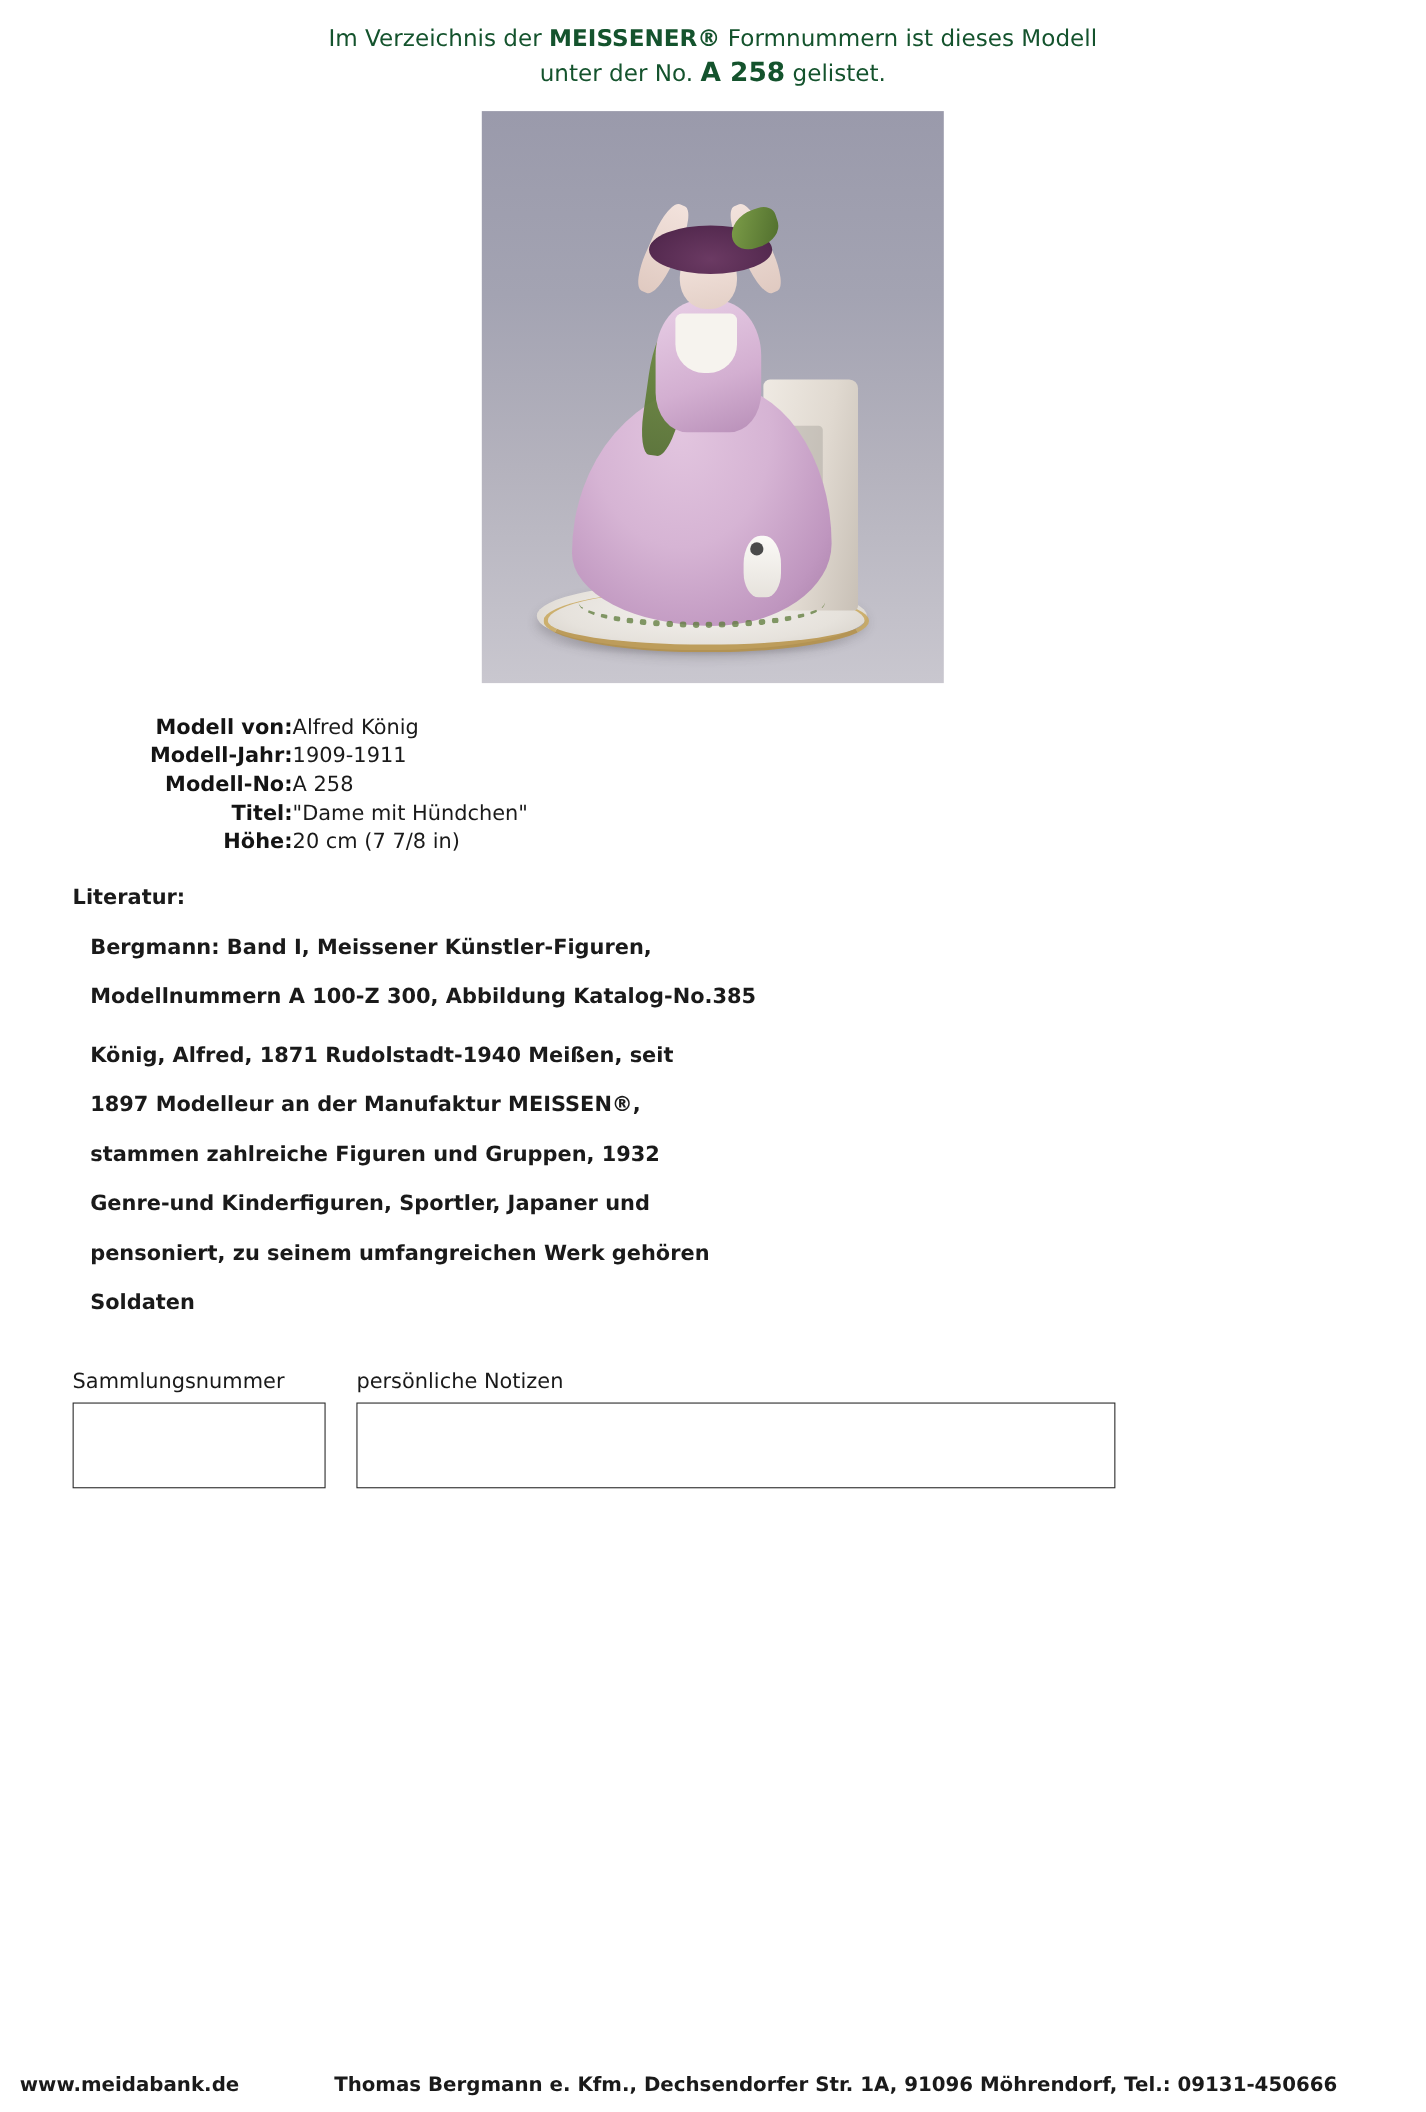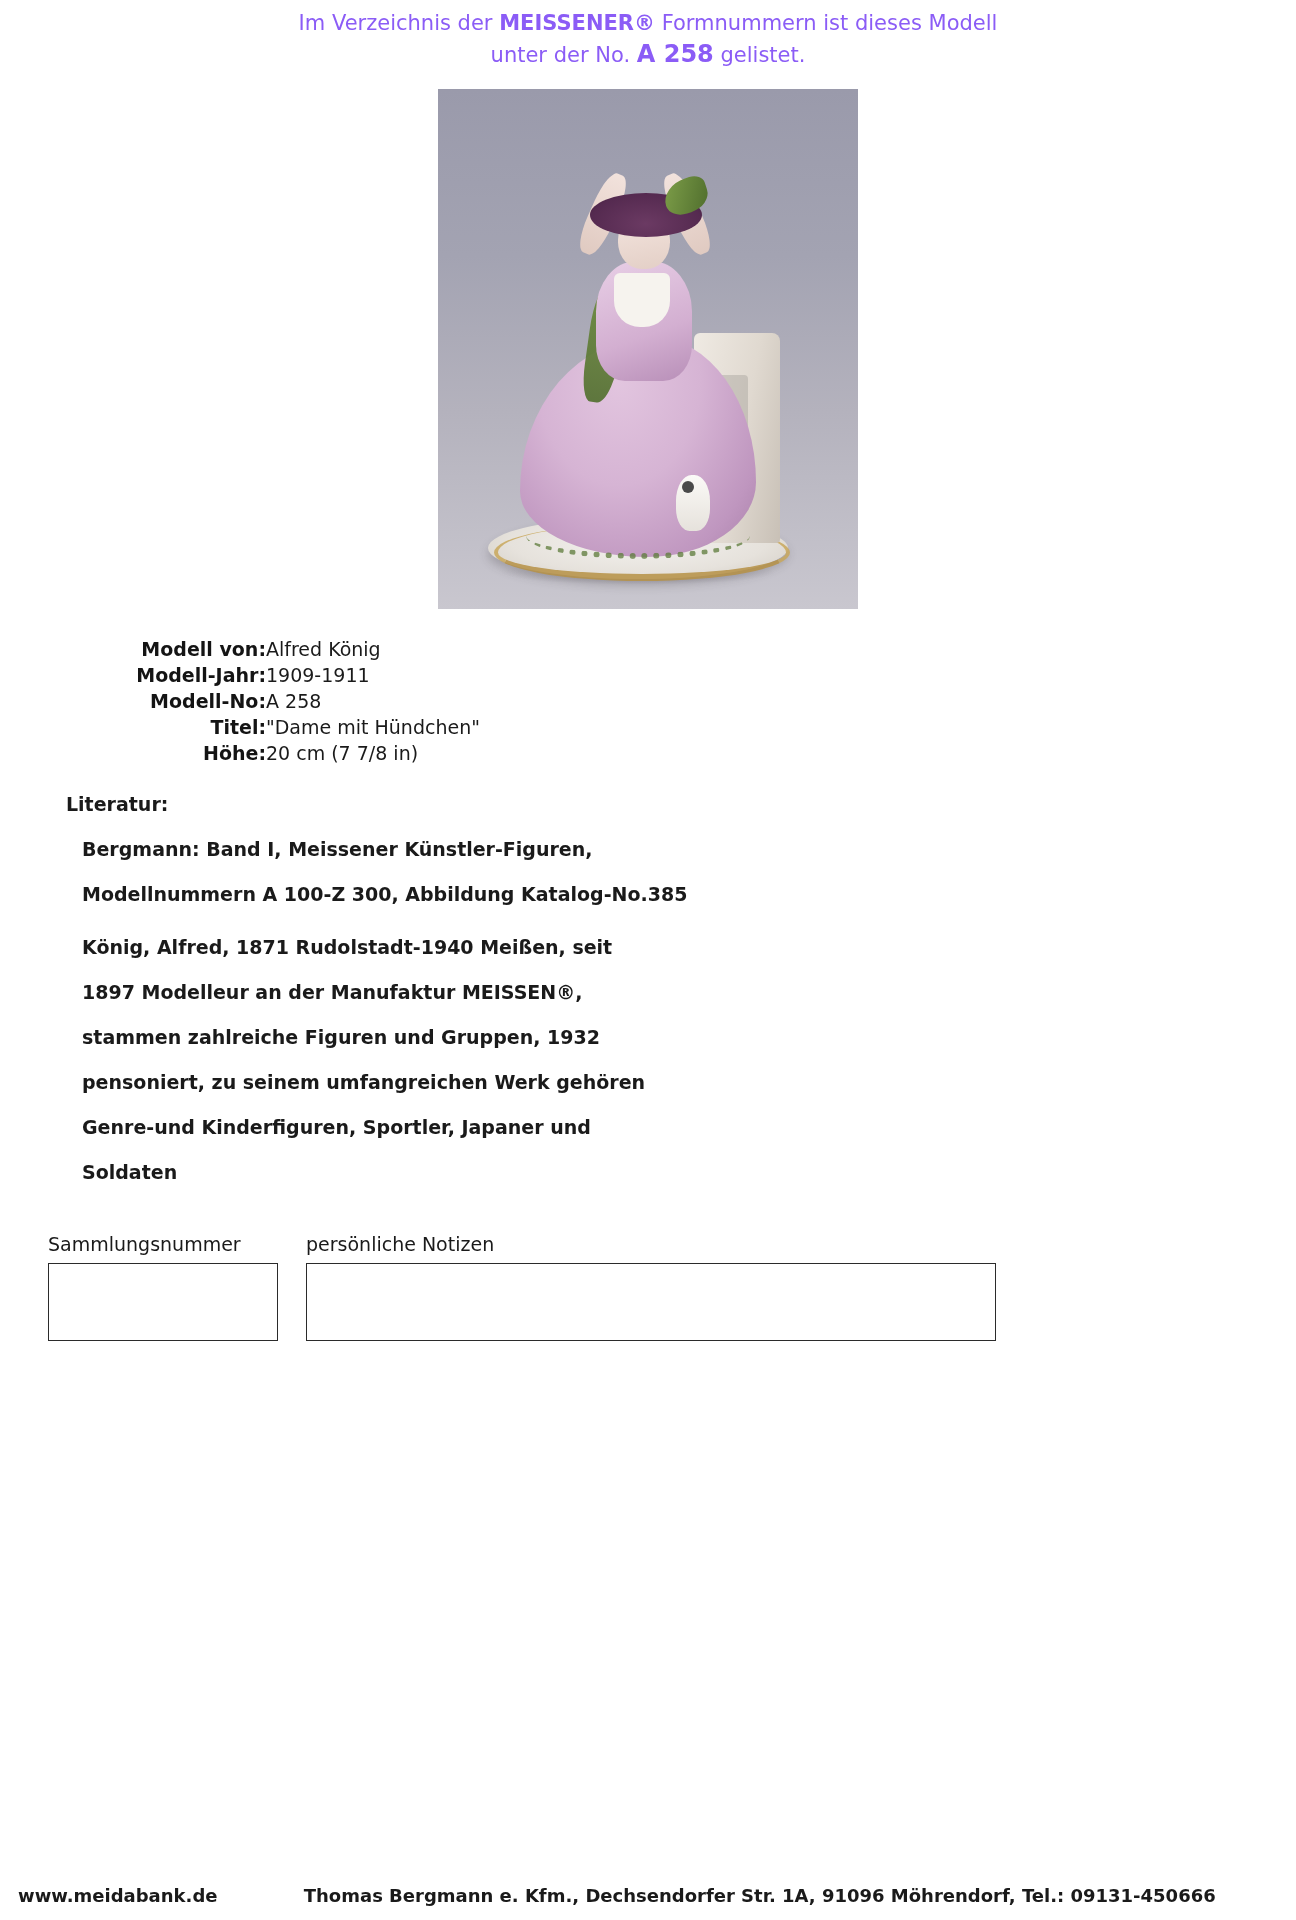--- a/index.html
+++ b/index.html
@@ -17,24 +17,24 @@
   }
   .page {
     position: relative;
     width: 1296px;
     height: 1920px;
   }
 
   
   .header {
     text-align: center;
-    padding-top: 8px;
+    padding-top: 20px;
     font-size: 21px;
     line-height: 31px;
-    color: #8b5cf6;
+    color: #14532d;
   }
   .header .line {
     display: block;
   }
   .header .bold {
     font-weight: bold;
   }
   .header .modelno {
     font-weight: bold;
     font-size: 24px;
@@ -259,21 +259,21 @@
 
   .bio {
     margin-top: 24px;
   }
   .bio .section-body {
     margin-top: 22px;
   }
 
   
   .forms {
-    margin: 44px 0 0 48px;
+    margin: 44px 0 0 66px;
     display: flex;
     align-items: center;
   }
   .form-group.left { width: 232px; }
   .form-group.right { margin-left: 26px; width: 690px; }
   .form-caption {
     font-size: 19px;
     line-height: 26px;
     margin-bottom: 6px;
     color: #1a1a1a;
@@ -371,22 +371,22 @@
       <p>Bergmann: Band I, Meissener Künstler-Figuren,</p>
       <p>Modellnummern A 100-Z 300, Abbildung Katalog-No.385</p>
     </div>
   </div>
 
   <div class="section bio">
     <div class="section-body">
       <p>König, Alfred, 1871 Rudolstadt-1940 Meißen, seit</p>
       <p>1897 Modelleur an der Manufaktur MEISSEN®,</p>
       <p>stammen zahlreiche Figuren und Gruppen, 1932</p>
+      <p>Genre-und Kinderfiguren, Sportler, Japaner und</p>
       <p>pensoniert, zu seinem umfangreichen Werk gehören</p>
-      <p>Genre-und Kinderfiguren, Sportler, Japaner und</p>
       <p>Soldaten</p>
     </div>
   </div>
 
   <div class="forms">
     <div class="form-group left">
       <div class="form-caption">Sammlungsnummer</div>
       <div class="form-box"></div>
     </div>
     <div class="form-group right">

